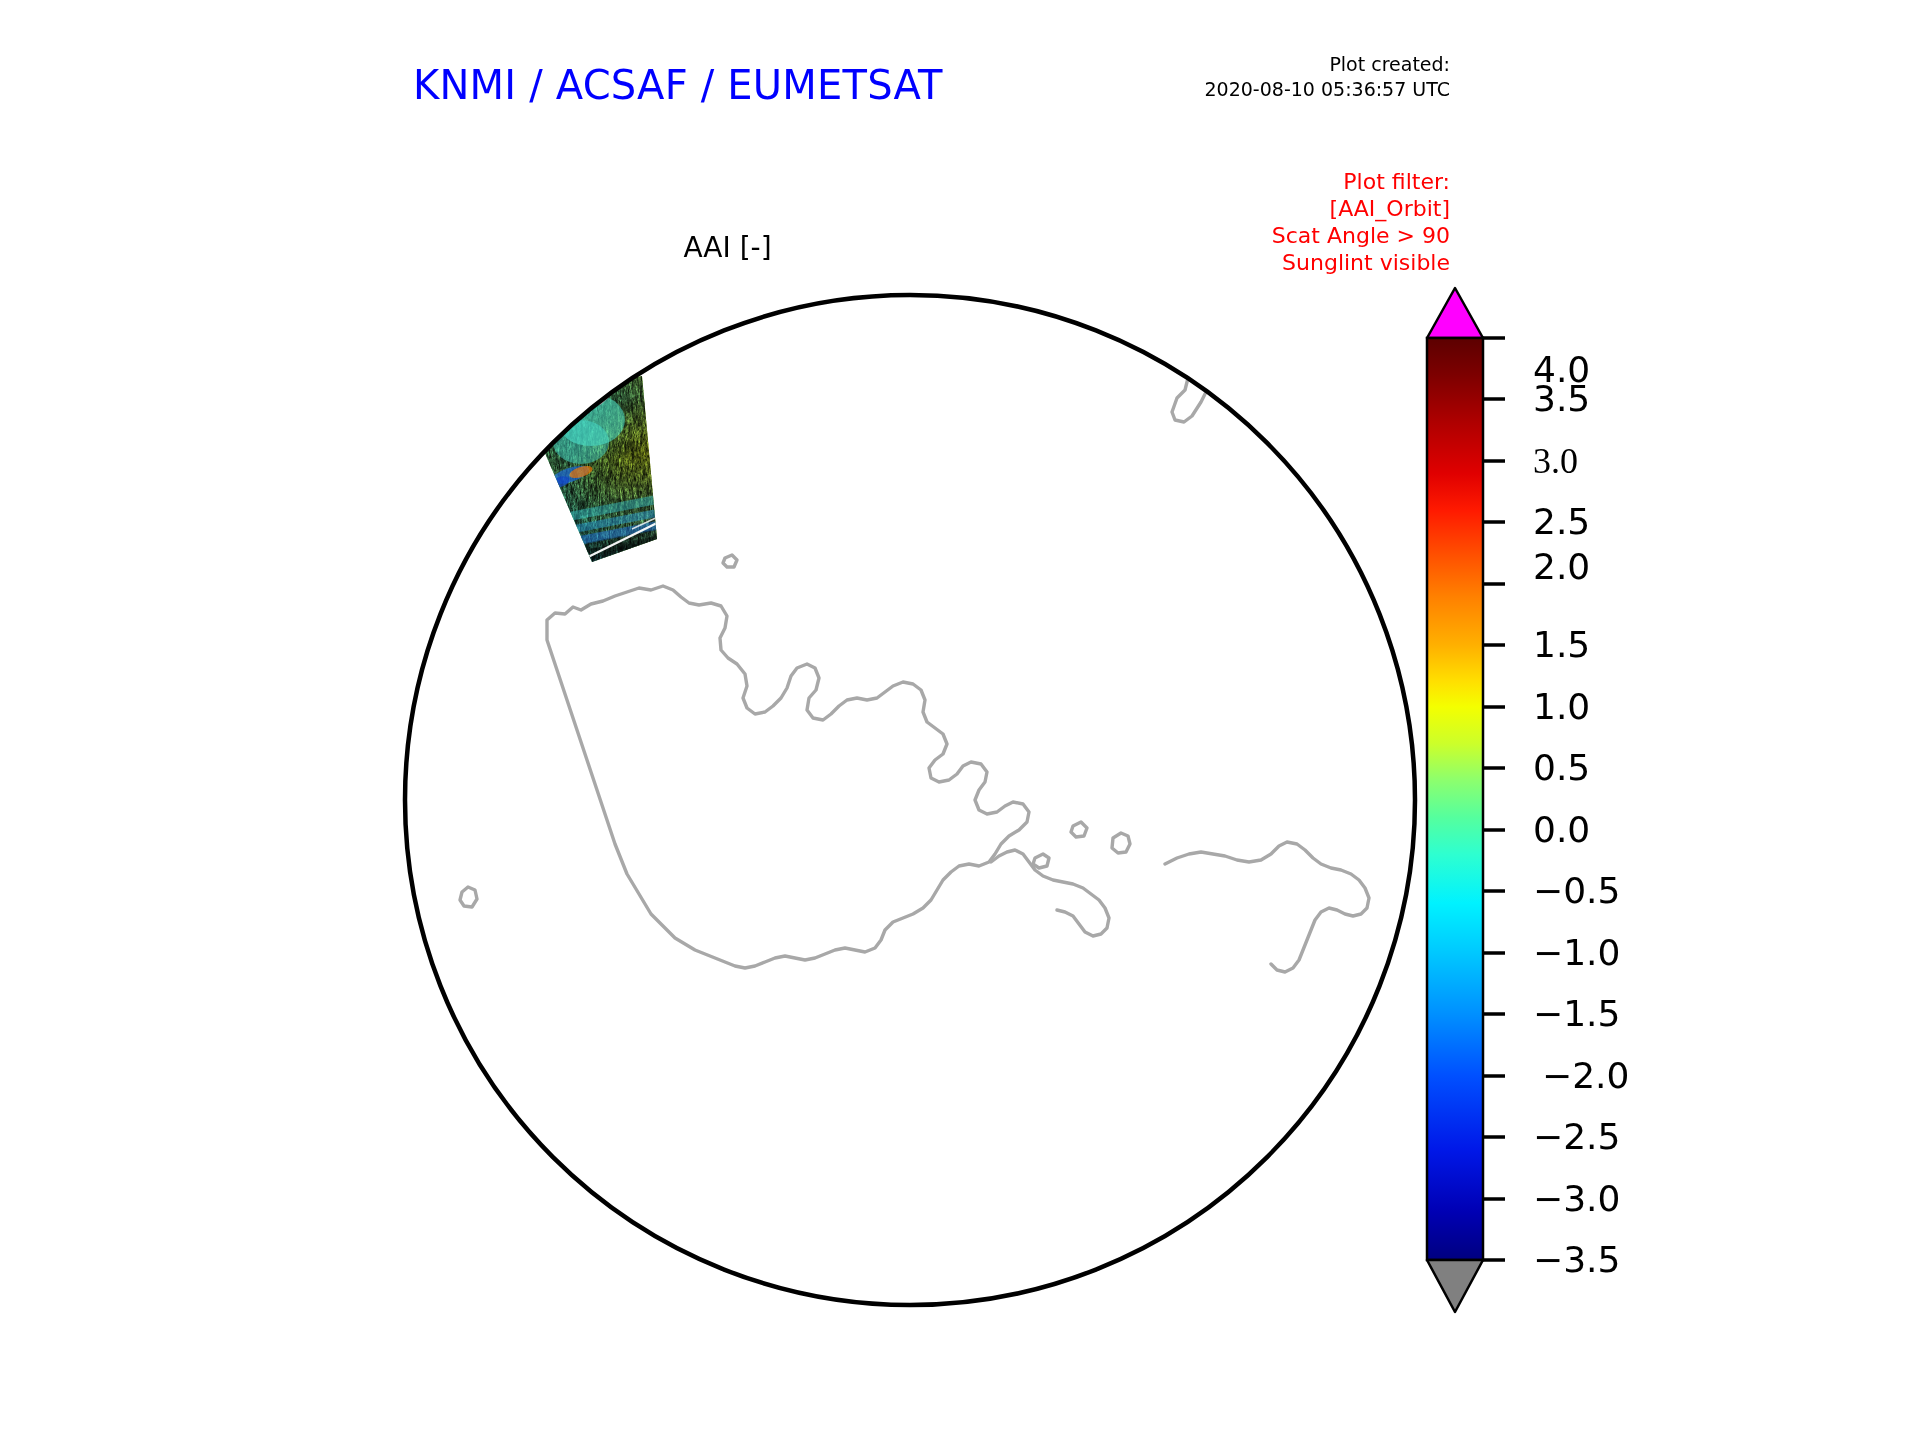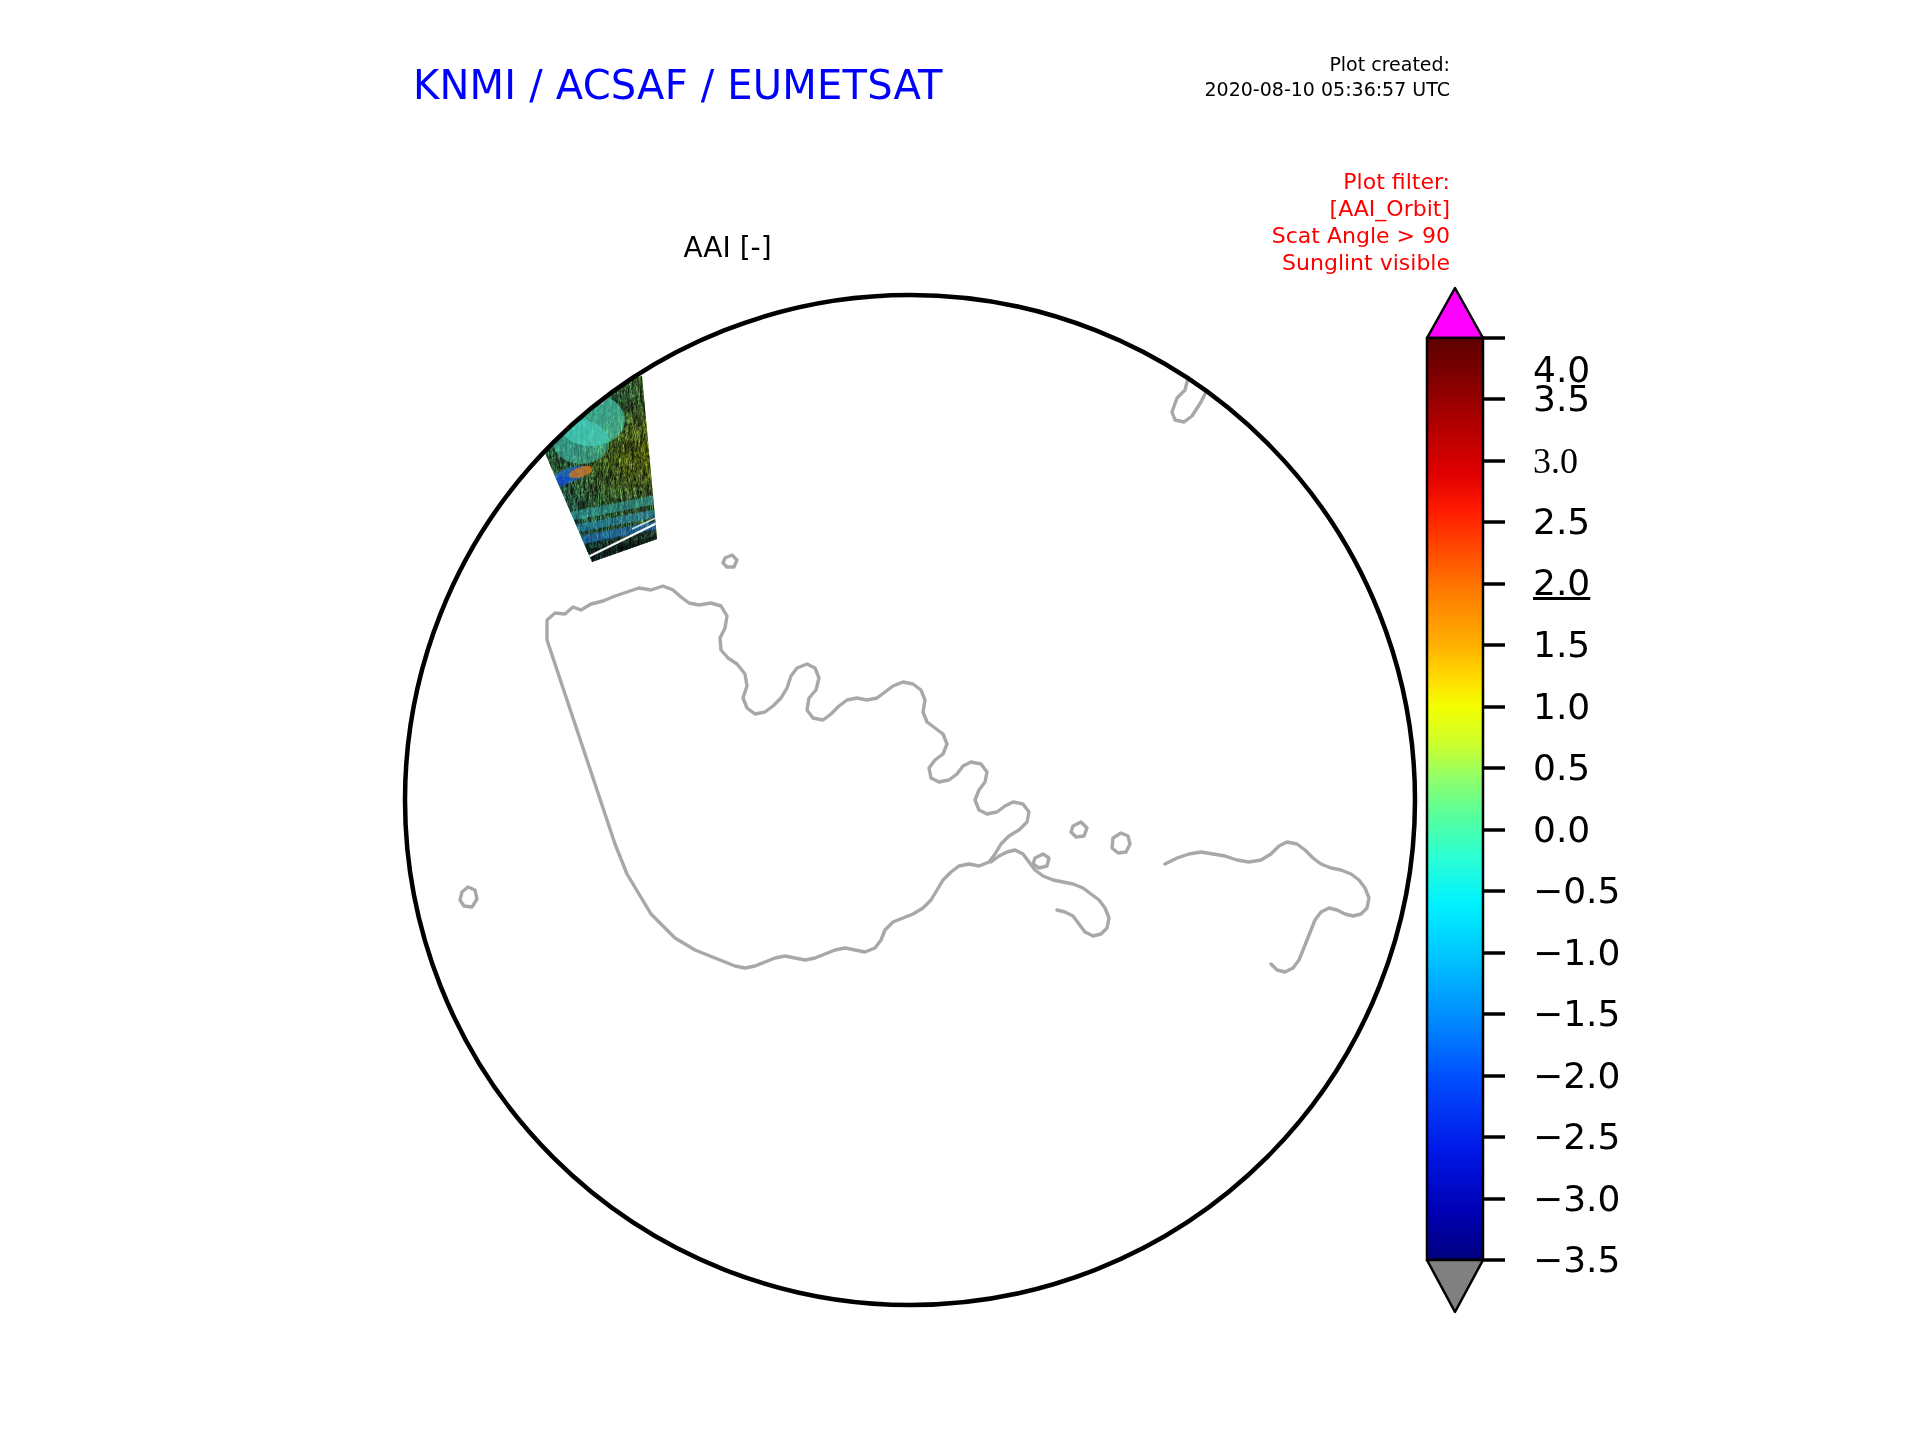--- a/index.html
+++ b/index.html
@@ -279,28 +279,28 @@
         <line x1="58" y1="919" x2="80" y2="919"></line>
         <line x1="58" y1="980" x2="80" y2="980"></line>
       </g>
     </svg>
 
     <div id="cb-ticklabels">
         <div class="cb-tick-label" style="top: 58px; margin-top: 32px;">4.0</div>
         <div class="cb-tick-label" style="top: 119.467px;">3.5</div>
         <div class="cb-tick-label" style="top: 180.933px; font-family: Liberation Serif, serif;">3.0</div>
         <div class="cb-tick-label" style="top: 242.4px;">2.5</div>
-        <div class="cb-tick-label" style="top: 303px; text-decoration: underline;">2.0</div>
+        <div class="cb-tick-label" style="top: 287px;">2.0</div>
         <div class="cb-tick-label" style="top: 365.333px;">1.5</div>
         <div class="cb-tick-label" style="top: 426.8px;">1.0</div>
         <div class="cb-tick-label" style="top: 488.267px;">0.5</div>
         <div class="cb-tick-label" style="top: 549.733px;">0.0</div>
         <div class="cb-tick-label" style="top: 611.2px;">−0.5</div>
         <div class="cb-tick-label" style="top: 672.667px;">−1.0</div>
         <div class="cb-tick-label" style="top: 734.133px;">−1.5</div>
-        <div class="cb-tick-label" style="top: 795.6px;">−2.0</div>
+        <div class="cb-tick-label" style="top: 795.6px; margin-left: 9px;">−2.0</div>
         <div class="cb-tick-label" style="top: 857.067px;">−2.5</div>
         <div class="cb-tick-label" style="top: 918.533px;">−3.0</div>
         <div class="cb-tick-label" style="top: 980px;">−3.5</div>
       </div>
   </div>
 
 </div>
 
 </body></html>

